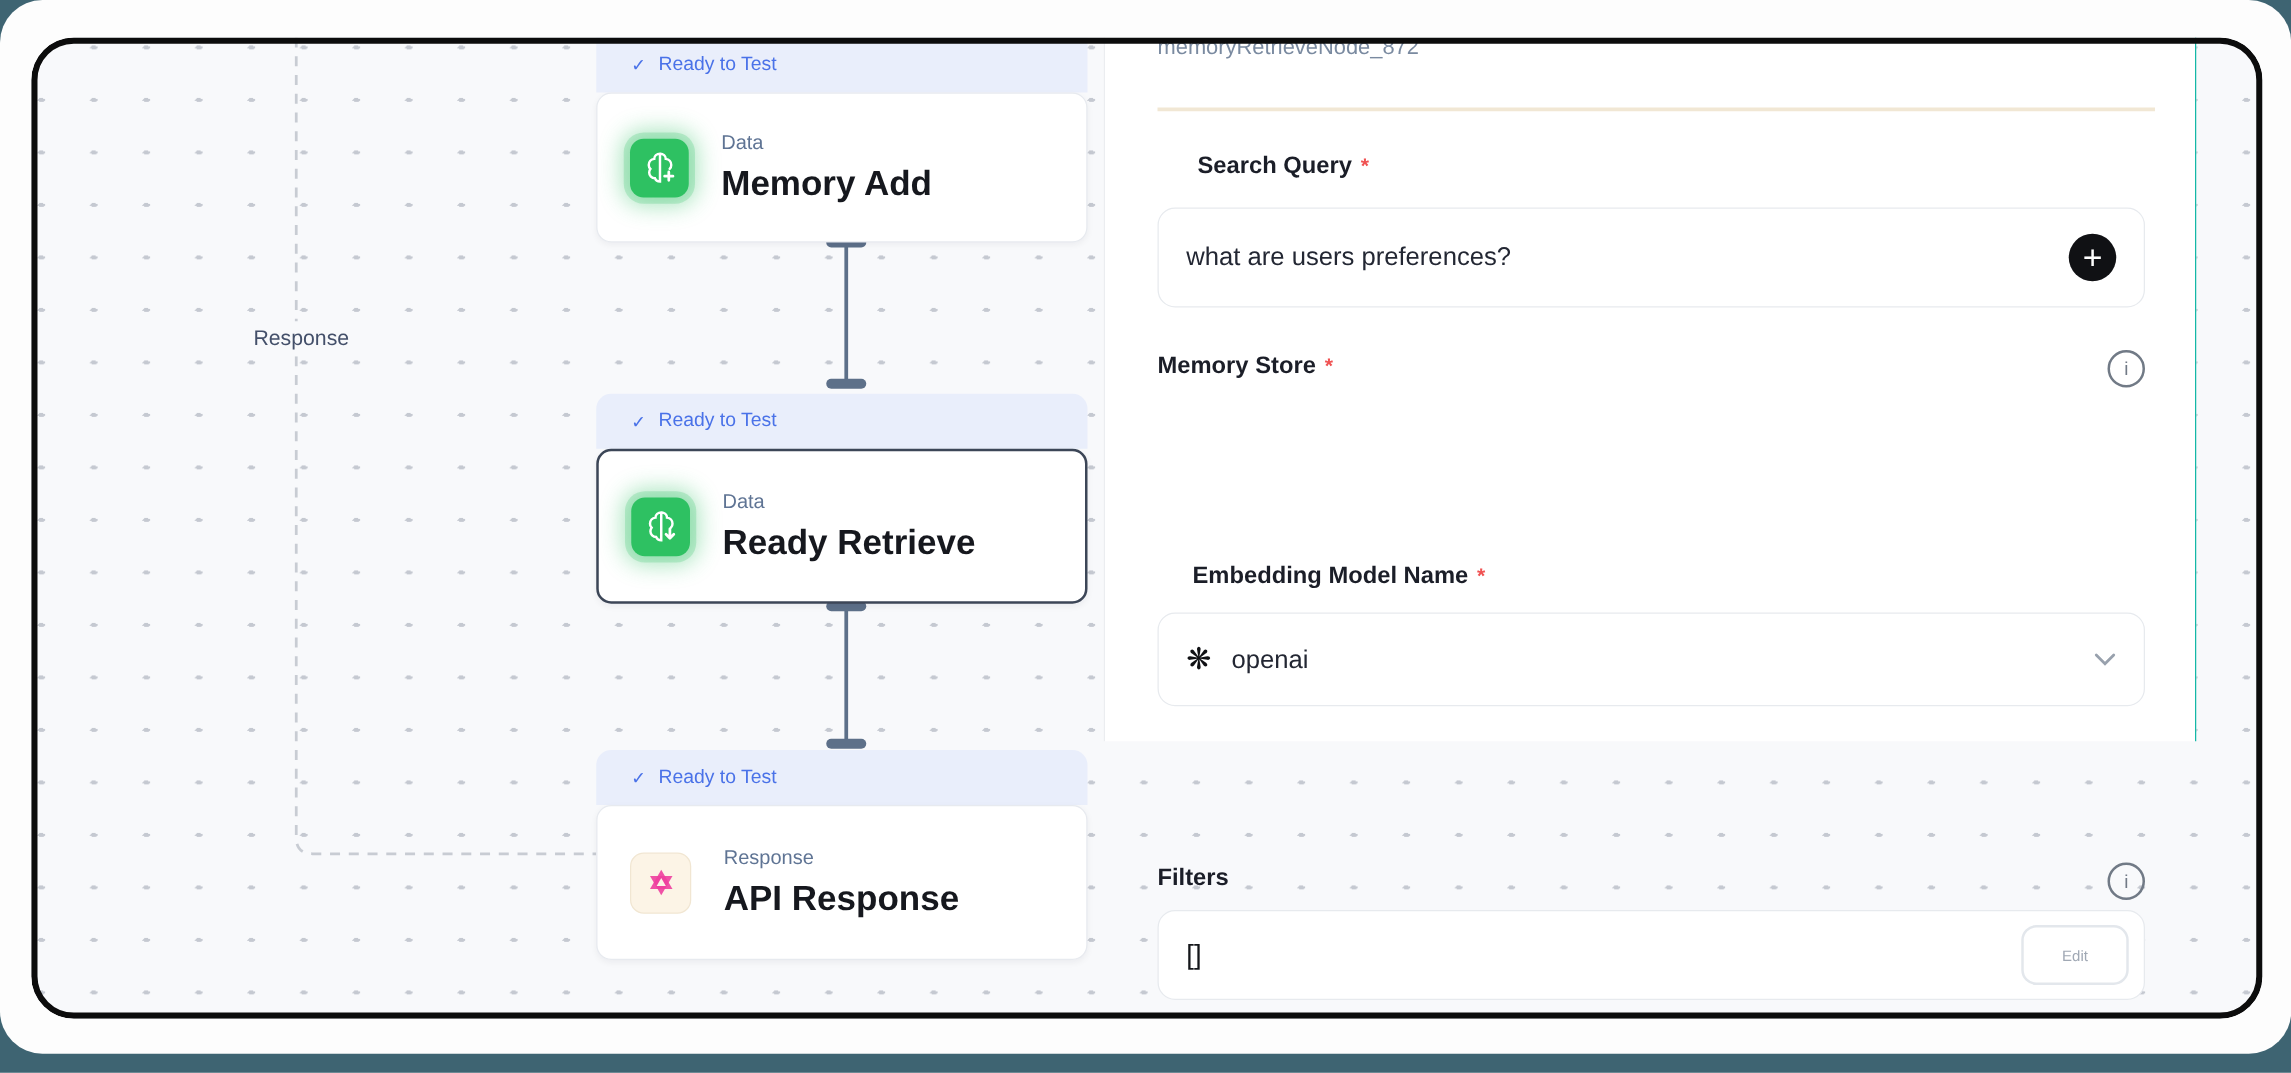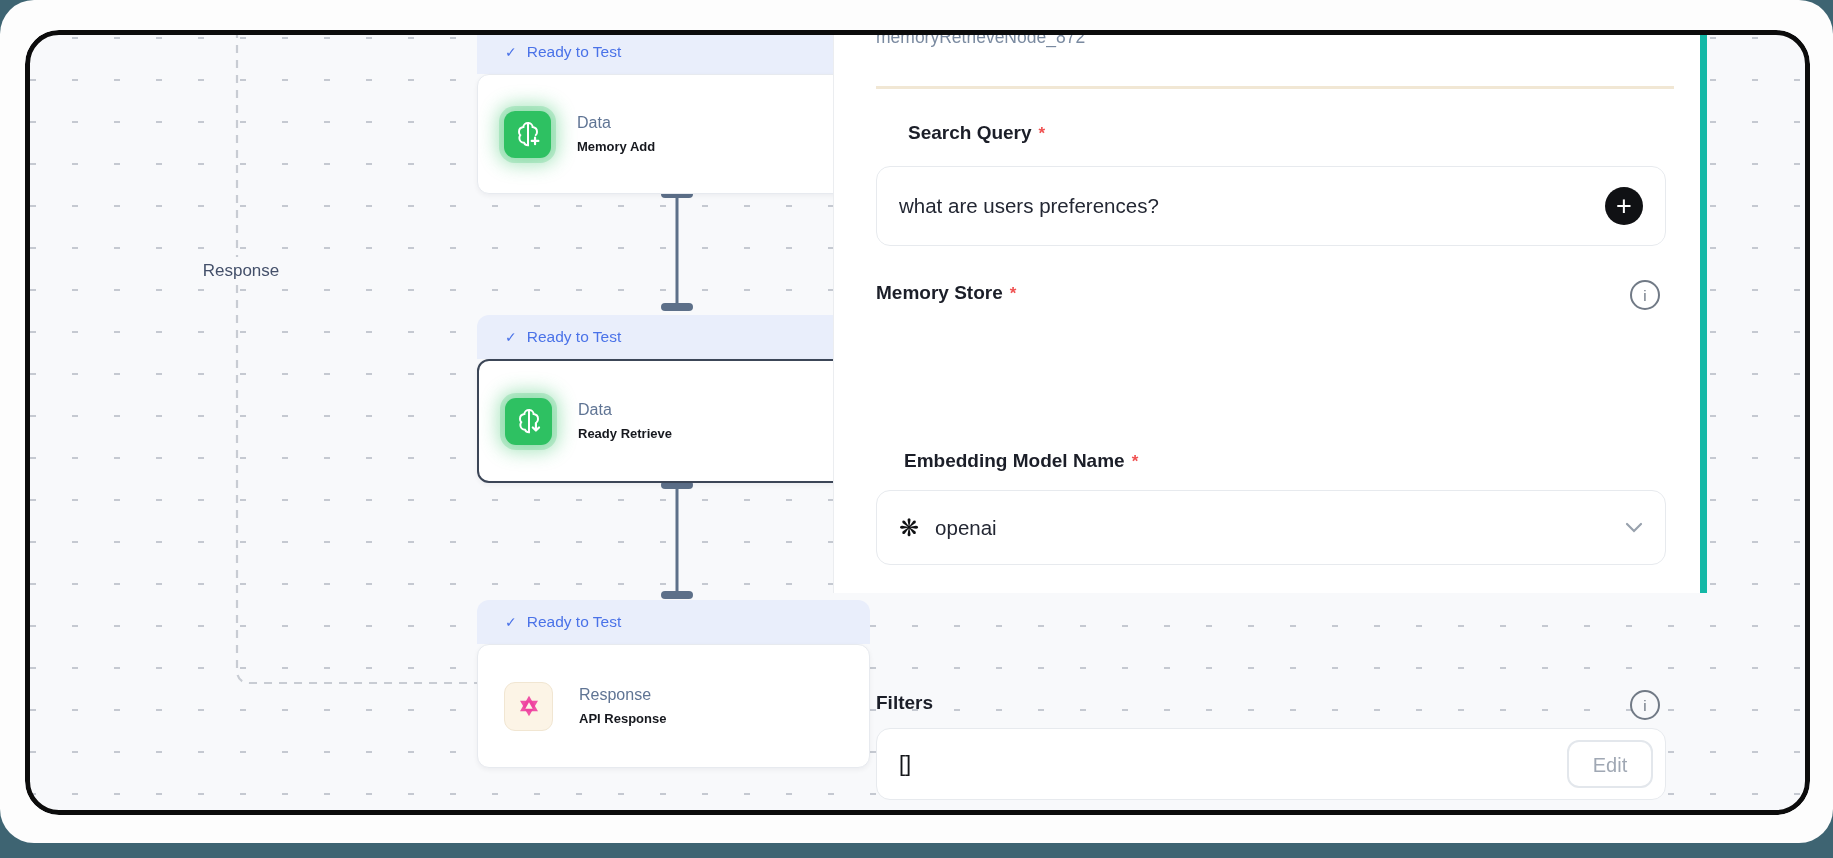--- a/index.html
+++ b/index.html
@@ -23,40 +23,40 @@
     gap:10px;padding-left:28px;color:#4a72e8;font-size:15.5px;font-weight:500;box-sizing:border-box;}
   .node.first .badge{border-radius:0;}
   .check{font-size:14px;font-weight:700;}
   .ncard{background:#ffffff;border:1px solid #e7eaef;border-radius:12px;box-shadow:0 2px 5px rgba(16,24,40,.05);
     display:flex;align-items:center;gap:26px;padding-left:26px;box-sizing:border-box;}
   .node.selected .ncard{border:2px solid #3c4657;}
   .nicon{width:47px;height:47px;border-radius:11px;display:flex;align-items:center;justify-content:center;flex:0 0 auto;}
   .nicon.green{background:#2ec162;box-shadow:0 0 0 5px rgba(46,193,98,.22),0 0 18px 7px rgba(46,193,98,.4);}
   .nicon.cream{background:#fcf4e6;border:1px solid #f1e6d2;}
   .ncat{font-size:16px;color:#5f7494;margin-bottom:7px;}
-  .ntitle{font-size:13px;font-weight:700;color:#16181e;}
+  .ntitle{font-size:28px;font-weight:700;color:#16181e;}
   
-  .panel{position:absolute;left:808px;top:0;width:874px;height:563px;background:#ffffff;
-    border-left:1px solid #ebedf0;border-right:7px solid #14b8a6;z-index:10;box-sizing:border-box;}
+  .panel{position:absolute;left:858px;top:0;width:874px;height:563px;background:#ffffff;
+    border-left:1px solid #ebedf0;border-right:1px solid #14b8a6;z-index:10;box-sizing:border-box;}
   .ptitle{position:absolute;left:42px;top:-3px;font-size:17.5px;color:#7a8aa0;}
   .pdivider{position:absolute;left:42px;top:56px;width:798px;height:3px;background:#f1e7d4;}
   .plabel{position:absolute;left:42px;font-size:19px;font-weight:700;color:#1b1e28;}
   .req{color:#f05252;margin-left:7px;font-size:17px;}
   .pfield{position:absolute;left:42px;width:790px;background:#fff;border:1.5px solid #e7eaee;border-radius:14px;
     box-sizing:border-box;display:flex;align-items:center;padding:0 22px;gap:16px;color:#232733;font-size:20.5px;}
   .plusbtn{margin-left:auto;width:38px;height:38px;border-radius:50%;background:#101114;color:#ffffff;border:none;
     font-size:27px;line-height:36px;text-align:center;padding:0;cursor:pointer;}
   .chev{margin-left:auto;flex:0 0 auto;}
   .spinner{width:20px;height:20px;border:3px solid #2a2f38;border-left-color:transparent;border-radius:50%;
     transform:rotate(-30deg);flex:0 0 auto;}
   .info{position:absolute;width:26px;height:26px;border:2px solid #717a86;border-radius:50%;color:#717a86;
     font-size:15px;display:flex;align-items:center;justify-content:center;right:40px;}
   .openai-glyph{font-size:24px;color:#101114;line-height:1;}
   .editbtn{margin-left:auto;width:86px;height:48px;border:2px solid #e3e7ec;border-radius:12px;background:#fff;
-    color:#a0a8b4;font-size:20px;text-align:center;line-height:44px;cursor:pointer;font-family:inherit;}
+    color:#a0a8b4;font-size:12px;text-align:center;line-height:44px;cursor:pointer;font-family:inherit;}
   .filters-val{font-size:22px;color:#14161a;}
 </style>
 </head>
 <body>
 
 <div class="stage">
   <div class="card">
     <div class="frame">
 
       <div class="canvas">

